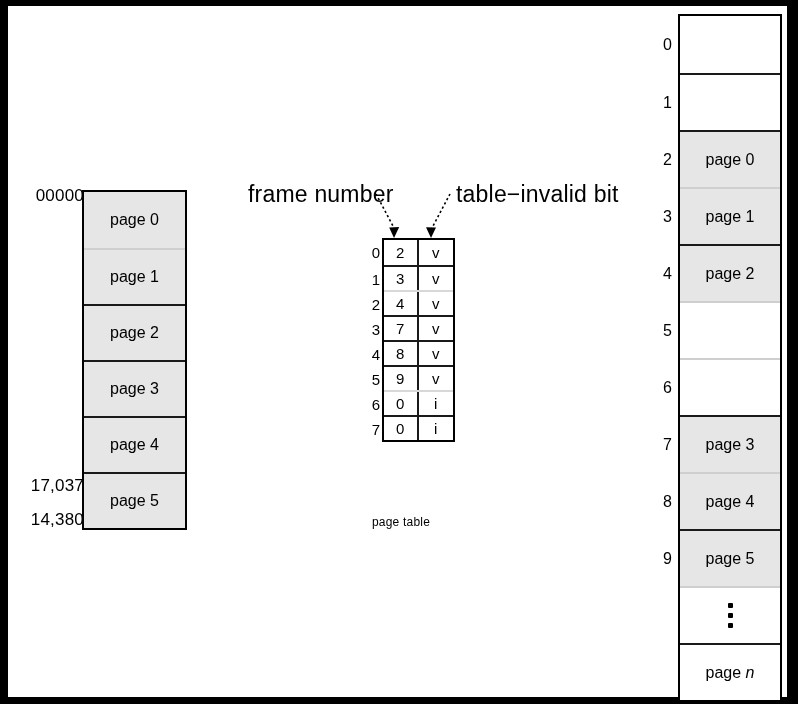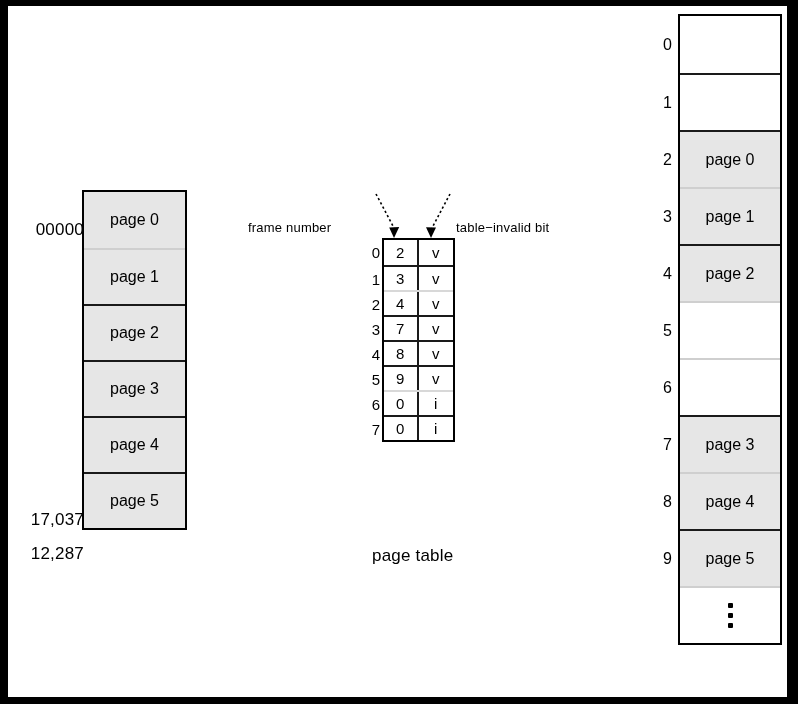--- a/index.html
+++ b/index.html
@@ -25,24 +25,24 @@
   #canvas {
     position: absolute;
     left: 8px;
     top: 6px;
     width: 779px;
     height: 691px;
     background: #ffffff;
   }
 
   
-  .abs { position: absolute; margin-top: 34px; }
+  .abs { position: absolute; }
   .lbl {
     color: #000000;
-    font-size: 13px;
+    font-size: 23px;
     line-height: 20px;
     white-space: nowrap;
     letter-spacing: 0.2px;
   }
   .num-lbl {
     color: #000000;
     font-size: 17px;
     line-height: 20px;
     white-space: nowrap;
     text-align: right;
@@ -110,21 +110,21 @@
     left: -22px;
     width: 18px;
     text-align: right;
     font-size: 15px;
     color: #000000;
     line-height: 25px;
   }
   #page-table-label {
     left: 364px;
     top: 506px;
-    font-size: 17px;
+    font-size: 12px;
     text-align: center;
   }
 
   
   #frame-number-label { left: 240px; top: 178px; }
   #valid-invalid-label { left: 448px; top: 178px; }
   #annotation-arrows { position: absolute; left: 0; top: 0; width: 779px; height: 691px; pointer-events: none; }
 
   
   #physical-memory {
@@ -180,21 +180,21 @@
 </head>
 <body>
 
 <div id="figure-frame">
   <div id="canvas">
 
     <div class="abs lbl num-lbl addr-00000">00000</div>
 
     <div class="abs lbl num-lbl addr-10468">17,037</div>
 
-    <div class="abs lbl num-lbl addr-12287">12,287</div>
+    <div class="abs lbl num-lbl addr-12287">14,380</div>
 
     <div id="logical-memory">
       <div class="mem-cell">
         <span>page 0</span>
       </div>
       <div class="mem-cell faint-top">
         <span>page 1</span>
       </div>
       <div class="mem-cell">
         <span>page 2</span>
@@ -332,17 +332,20 @@
       </div>
 
       <div class="frame-cell faint-top">
         <span class="vdots">
           <i></i>
             <i></i>
             <i></i>
         </span>
       </div>
 
+      <div class="frame-cell">
+        <span><span>page </span><span class="ital">n</span></span>
+      </div>
 
     </div>
 
   </div>
 </div>
 
 </body></html>

